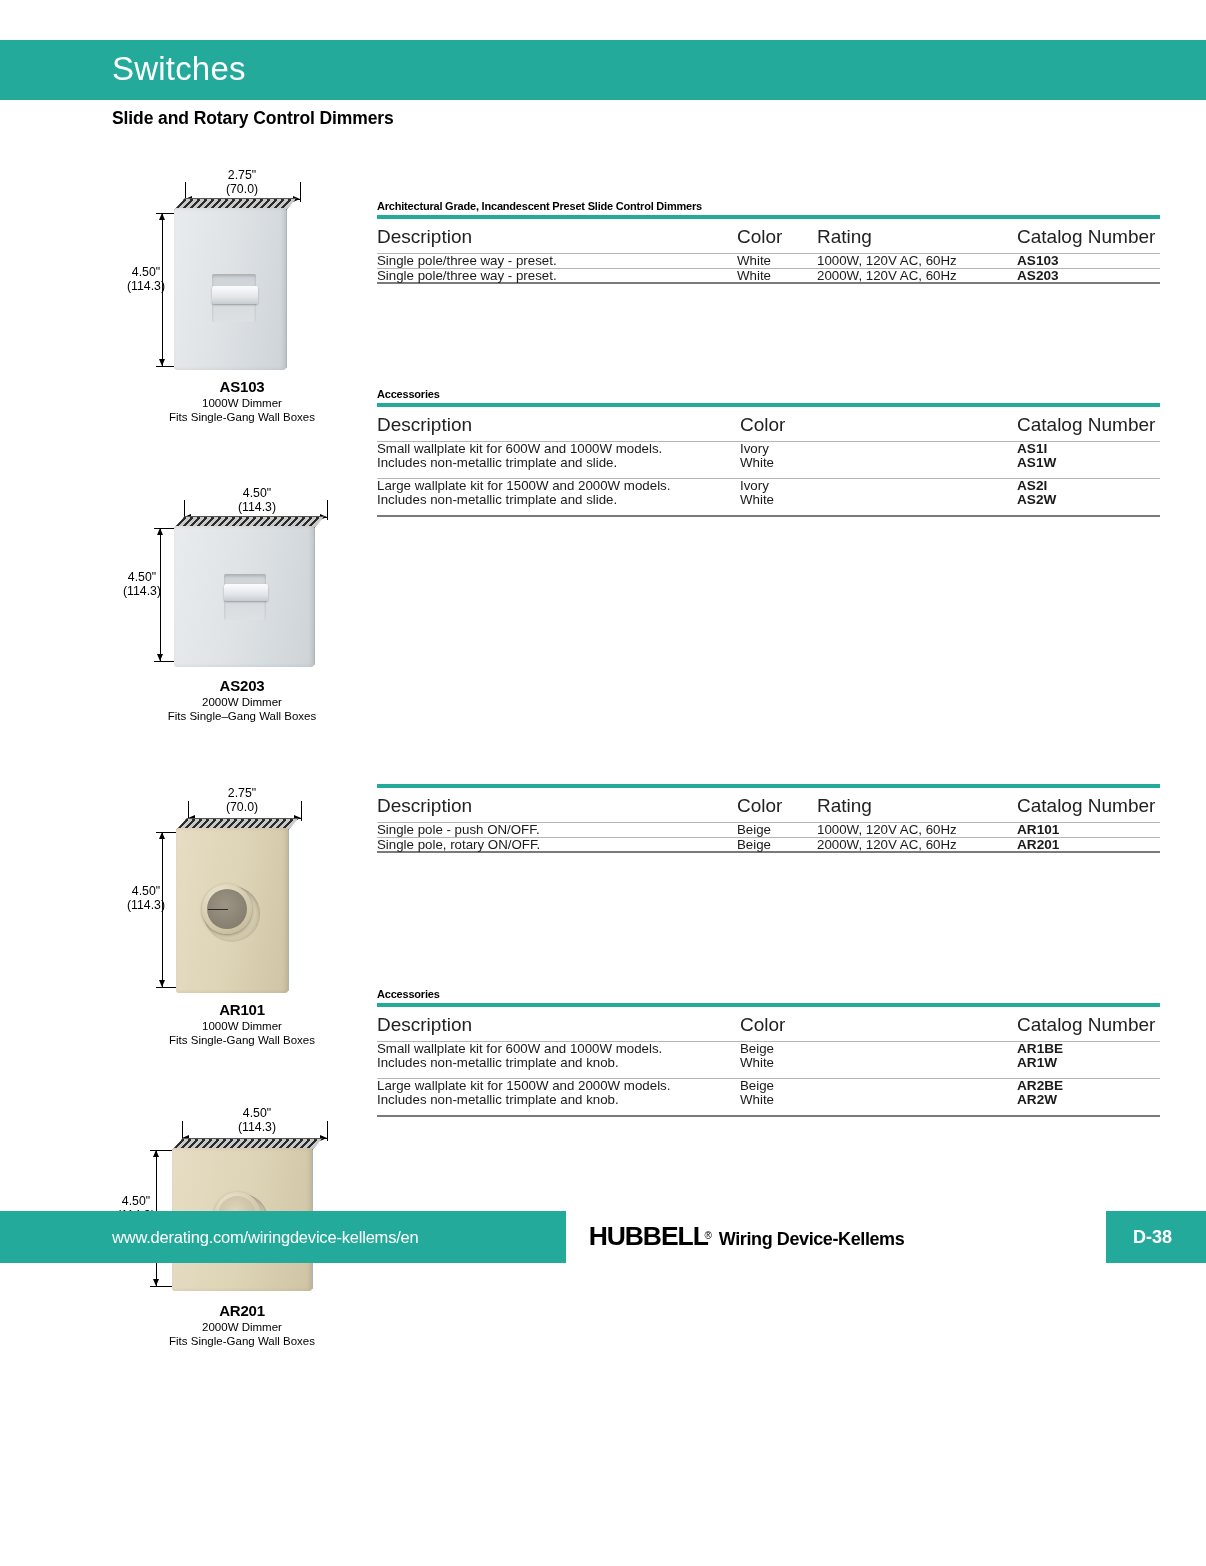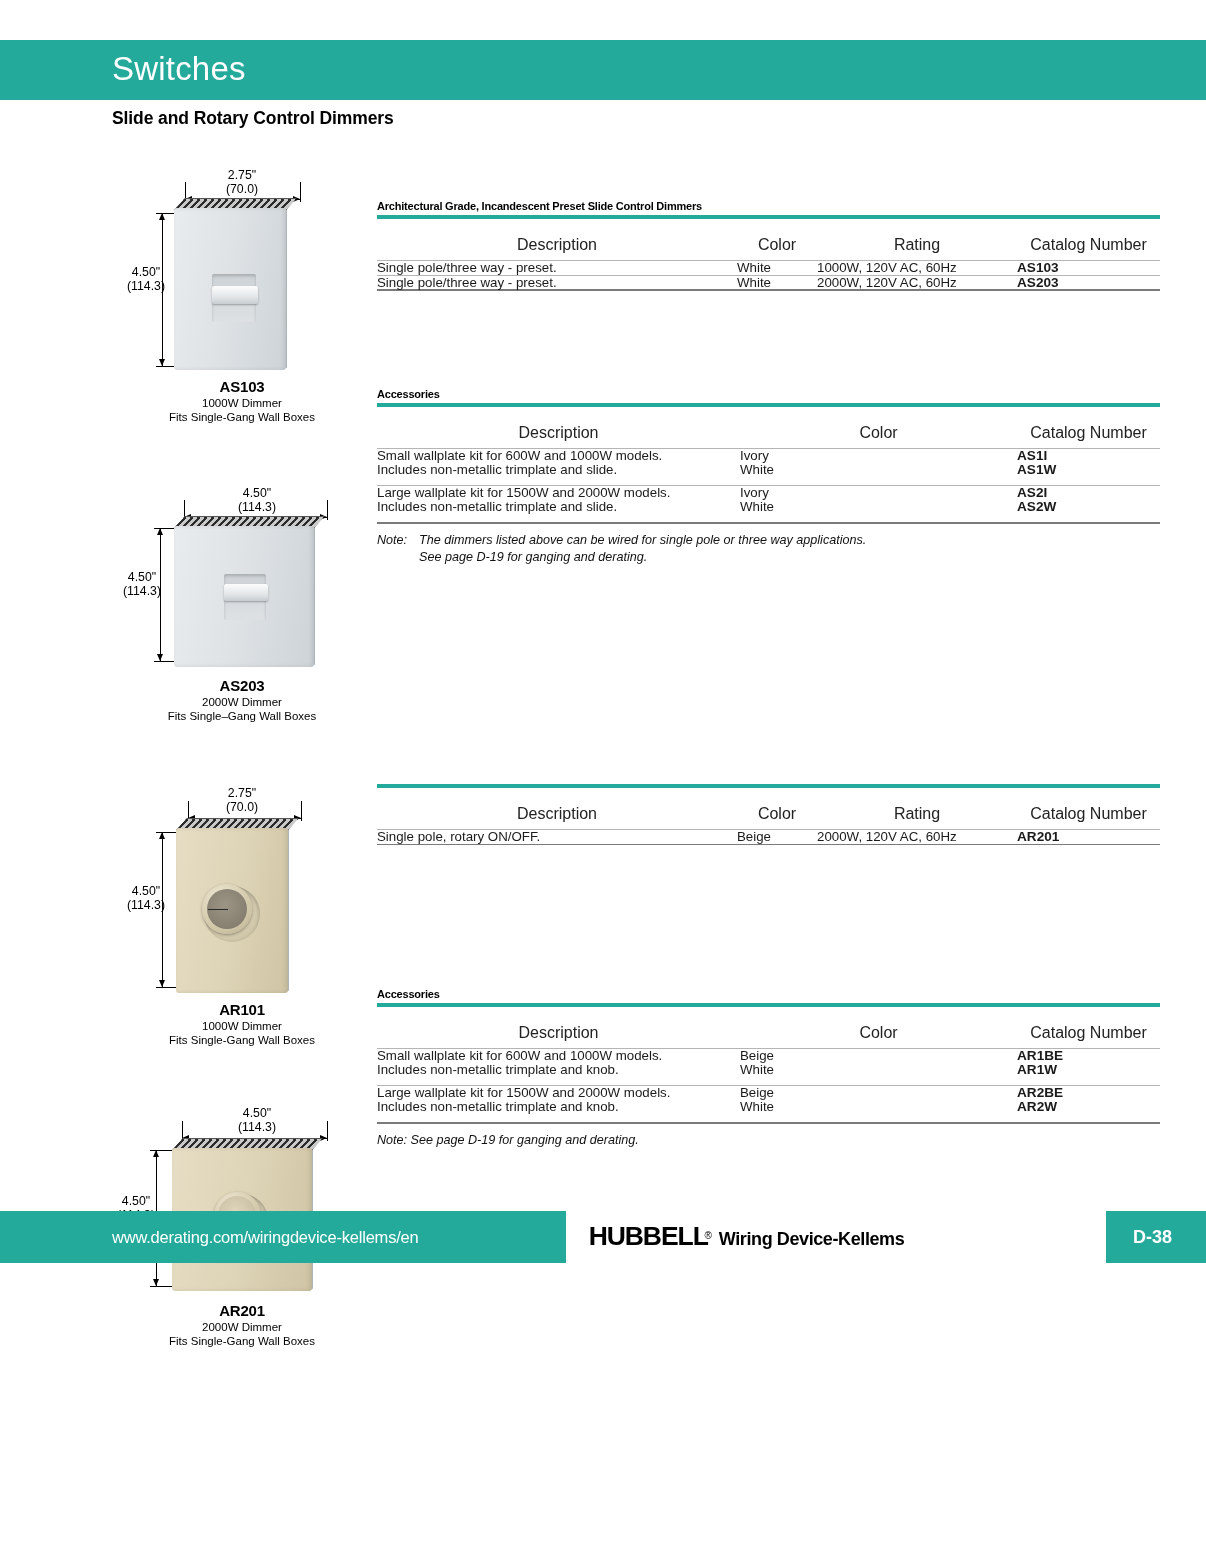--- a/index.html
+++ b/index.html
@@ -39,21 +39,21 @@
   .rule-teal { height: 4px; background: #24aa9b; width: 100%; }
   .rule-dark { height: 1.4px; background: #7a7a7a; width: 100%; }
 
   table.spec { width: 100%; border-collapse: collapse; table-layout: fixed; }
   table.spec td, table.spec th {
     text-align: left; vertical-align: top;
     font-size: 13.3px; font-weight: normal;
     padding: 0; line-height: 1.0;
   }
   table.spec thead th {
-    padding: 18px 0 7px 0; color: #222; font-weight: normal; font-size: 16px; text-align: center;
+    padding: 8px 0 7px 0; color: #222; font-weight: normal; font-size: 19px;
   }
   .row-block { border-top: 1px solid #b5b5b5; }
   .row-block td { padding: 8px 0 9px 0; color: #1a1a1a; }
   .row-block td.cat { font-weight: bold; font-size: 13.6px; }
   .row-block tr.sub td { padding-top: 0px; padding-bottom: 9px; }
 
   
   .c-desc4 { width: 360px; } .c-col4 { width: 80px; }
   .c-rate4 { width: 200px; } .c-cat4 { width: 143px; }
   .c-desc3 { width: 363px; } .c-col3 { width: 277px; } .c-cat3 { width: 143px; }
@@ -370,44 +370,46 @@
           <td class="cat">AS2I</td>
         </tr>
         <tr class="sub">
           <td>Includes non-metallic trimplate and slide.</td>
           <td>White</td>
           <td class="cat">AS2W</td>
         </tr>
       </tbody>
     </table>
     <div class="rule-dark"></div>
-    <div class="note">
-      <span class="lbl">Note:</span><span>The dimmers listed above can be wired for single pole or three way applications.</span><br>
-      <span class="ind">See page D-19 for ganging and derating.</span>
-    </div>
   </div>
 
   <div class="section" style="top:784px;">
     <div class="rule-teal"></div>
     <table class="spec">
       <colgroup>
           <col class="c-desc4">
           <col class="c-col4">
           <col class="c-rate4">
           <col class="c-cat4">
         </colgroup>
       <thead>
         <tr>
           <th>Description</th>
           <th>Color</th>
           <th>Rating</th>
           <th>Catalog Number</th>
         </tr>
       </thead>
       <tbody class="row-block">
+        <tr>
+          <td>Single pole - push ON/OFF.</td>
+          <td>Beige</td>
+          <td>1000W, 120V AC, 60Hz</td>
+          <td class="cat">AR101</td>
+        </tr>
       </tbody>
       <tbody class="row-block">
         <tr>
           <td>Single pole, rotary ON/OFF.</td>
           <td>Beige</td>
           <td>2000W, 120V AC, 60Hz</td>
           <td class="cat">AR201</td>
         </tr>
       </tbody>
     </table>
@@ -449,21 +451,20 @@
           <td class="cat">AR2BE</td>
         </tr>
         <tr class="sub">
           <td>Includes non-metallic trimplate and knob.</td>
           <td>White</td>
           <td class="cat">AR2W</td>
         </tr>
       </tbody>
     </table>
     <div class="rule-dark"></div>
-    <div class="note">Note: See page D-19 for ganging and derating.</div>
   </div>
 
   <div class="footer">
     <div class="band"></div>
     <div class="white-plate"></div>
     <div class="url">www.derating.com/wiringdevice-kellems/en</div>
     <div class="brand">
       <span class="hub">HUBBELL</span><span class="reg">®</span><span class="wdk">Wiring Device-Kellems</span>
     </div>
     <div class="pagenum">D-38</div>

